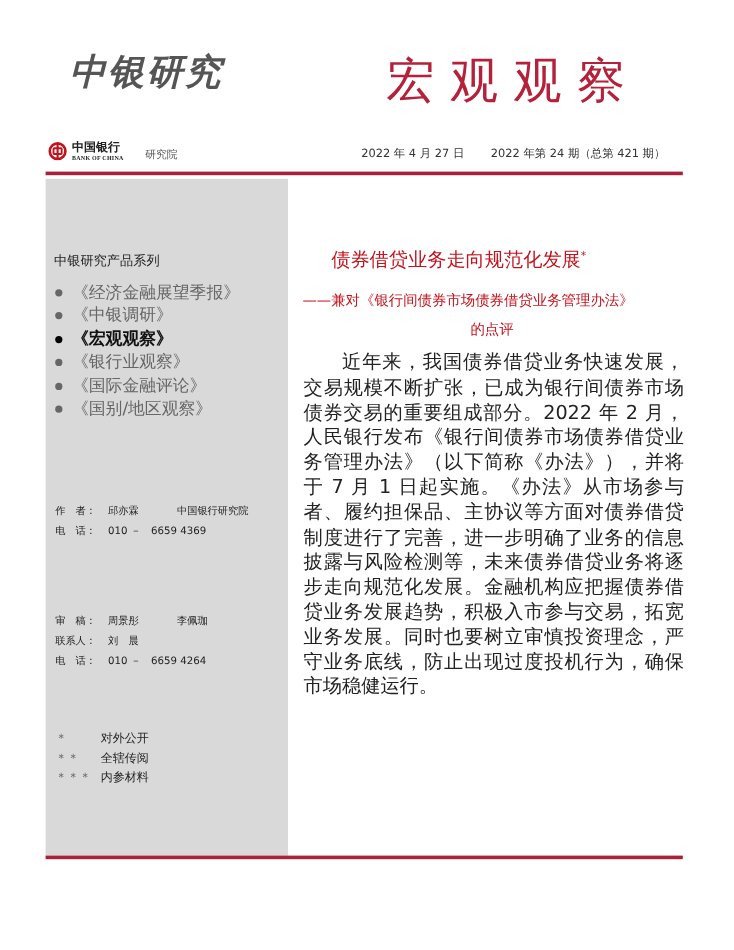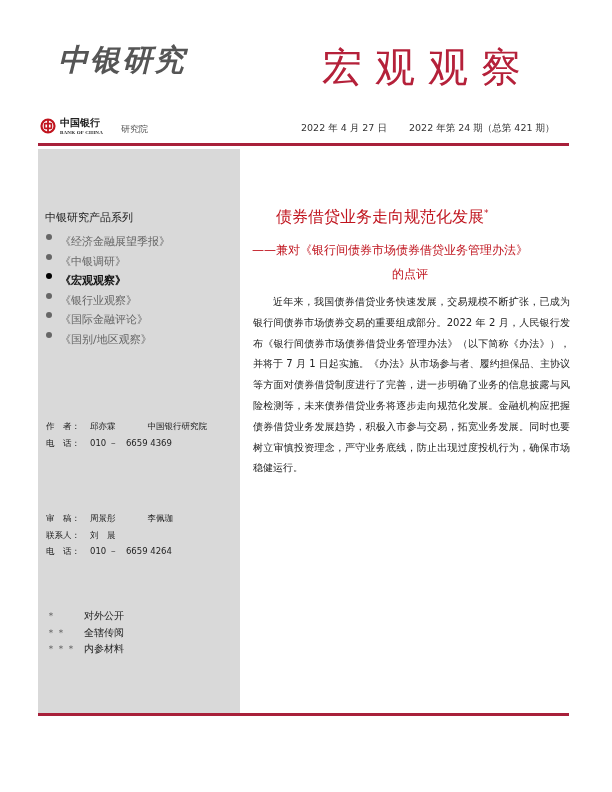--- a/index.html
+++ b/index.html
@@ -16,38 +16,38 @@
   .boc-en { left:60px; top:130px; font-family:"Liberation Serif",serif; font-size:5px; font-weight:bold; color:#222; letter-spacing:0.2px; }
   .institute { left:121px; top:123px; font-size:9px; color:#555; }
   .date-line { left:301px; top:122px; font-size:9.5px; color:#333; }
   .issue-line { left:409px; top:122px; font-size:9.5px; color:#333; }
   .rule-top { left:38px; top:143px; width:531px; height:3px; background:#a8203a; }
 
   
   .sidebar { left:38px; top:149px; width:202px; height:564px; background:#d9d9d9; }
   .sb-heading { left:45px; top:210px; font-size:11px; color:#222; }
   .sb-list { left:46px; top:234px; list-style:none; margin:0; padding:0; }
-  .sb-list li { height:19.5px; display:flex; align-items:flex-start; font-size:11px; color:#666; }
+  .sb-list li { height:19.5px; display:flex; align-items:center; font-size:14px; color:#666; }
   .sb-list li .dot { width:6px; height:6px; border-radius:50%; background:#666; margin-right:8px; display:inline-block; }
   .sb-list li.active { color:#111; font-weight:bold; }
   .sb-list li.active .dot { background:#000; }
   .meta { font-size:8.5px; color:#222; line-height:16.5px; }
   .meta-a { left:46px; top:418px; }
   .meta-b { left:46px; top:510px; }
   .meta .lbl { display:inline-block; width:44px; }
   .meta .v2 { margin-left:32px; }
   .legend { left:46px; top:608px; font-size:10px; color:#222; line-height:16.5px; }
   .legend .stars { display:inline-block; width:38px; color:#666; }
 
   
   .art-title { left:276px; top:207px; font-size:16px; color:#c0141e; }
   .art-title sup { font-size:9px; color:#c0141e; }
   .art-sub1 { left:252px; top:242px; font-size:12px; color:#c0141e; width:318px; }
   .art-sub2 { left:250px; top:266px; width:320px; text-align:center; font-size:12px; color:#c0141e; }
-  .body-text { left:253px; top:292px; width:317px; font-size:10px; line-height:20.8px; color:#222;
+  .body-text { left:253px; top:292px; width:317px; font-size:16px; line-height:20.8px; color:#222;
     text-align:justify; text-indent:2em; font-family:"DejaVu Sans","Liberation Sans",sans-serif; }
 
   .rule-bottom { left:38px; top:713px; width:531px; height:3px; background:#a8203a; }
 </style>
 </head>
 <body>
 
 <div class="abs brand-script">中银研究</div>
 <div class="abs series-title">宏观观察</div>
 

